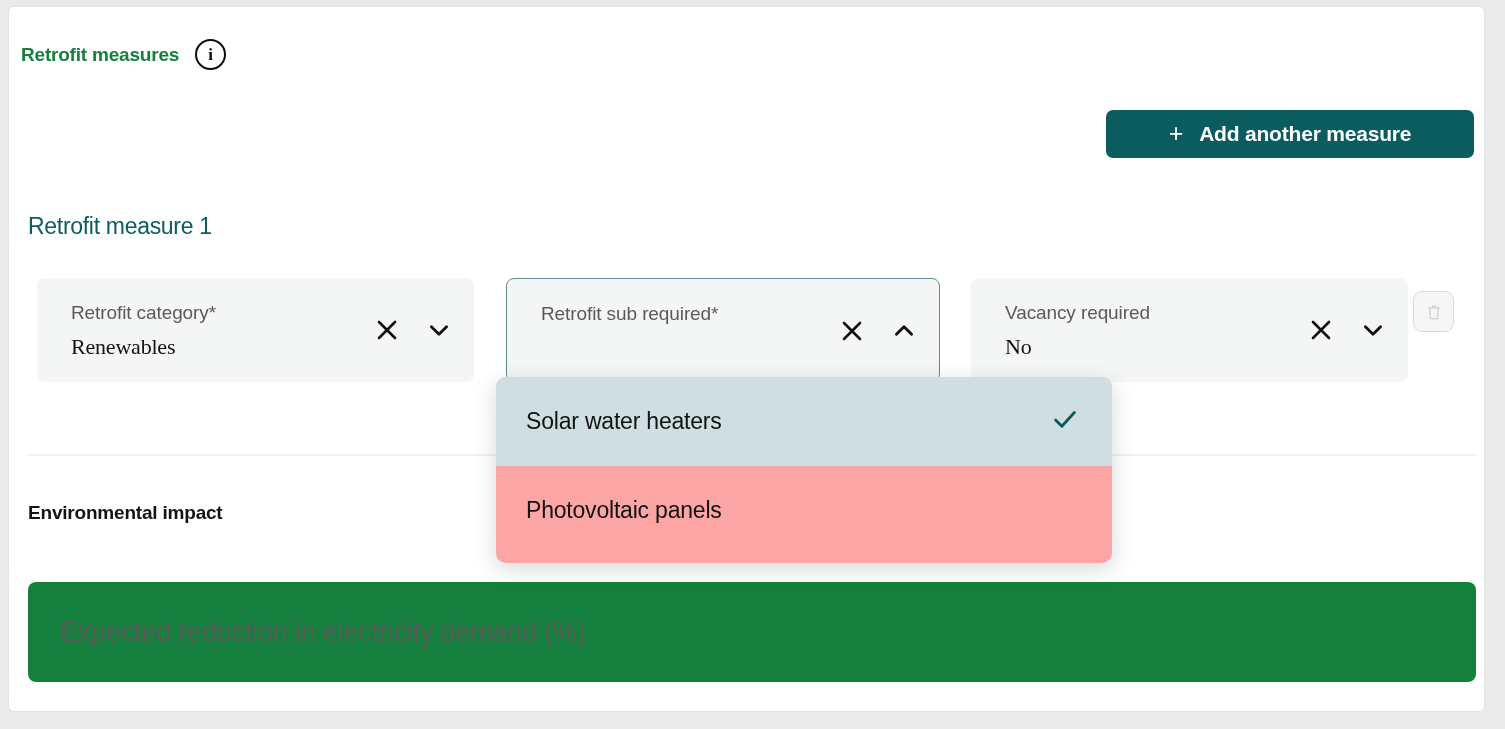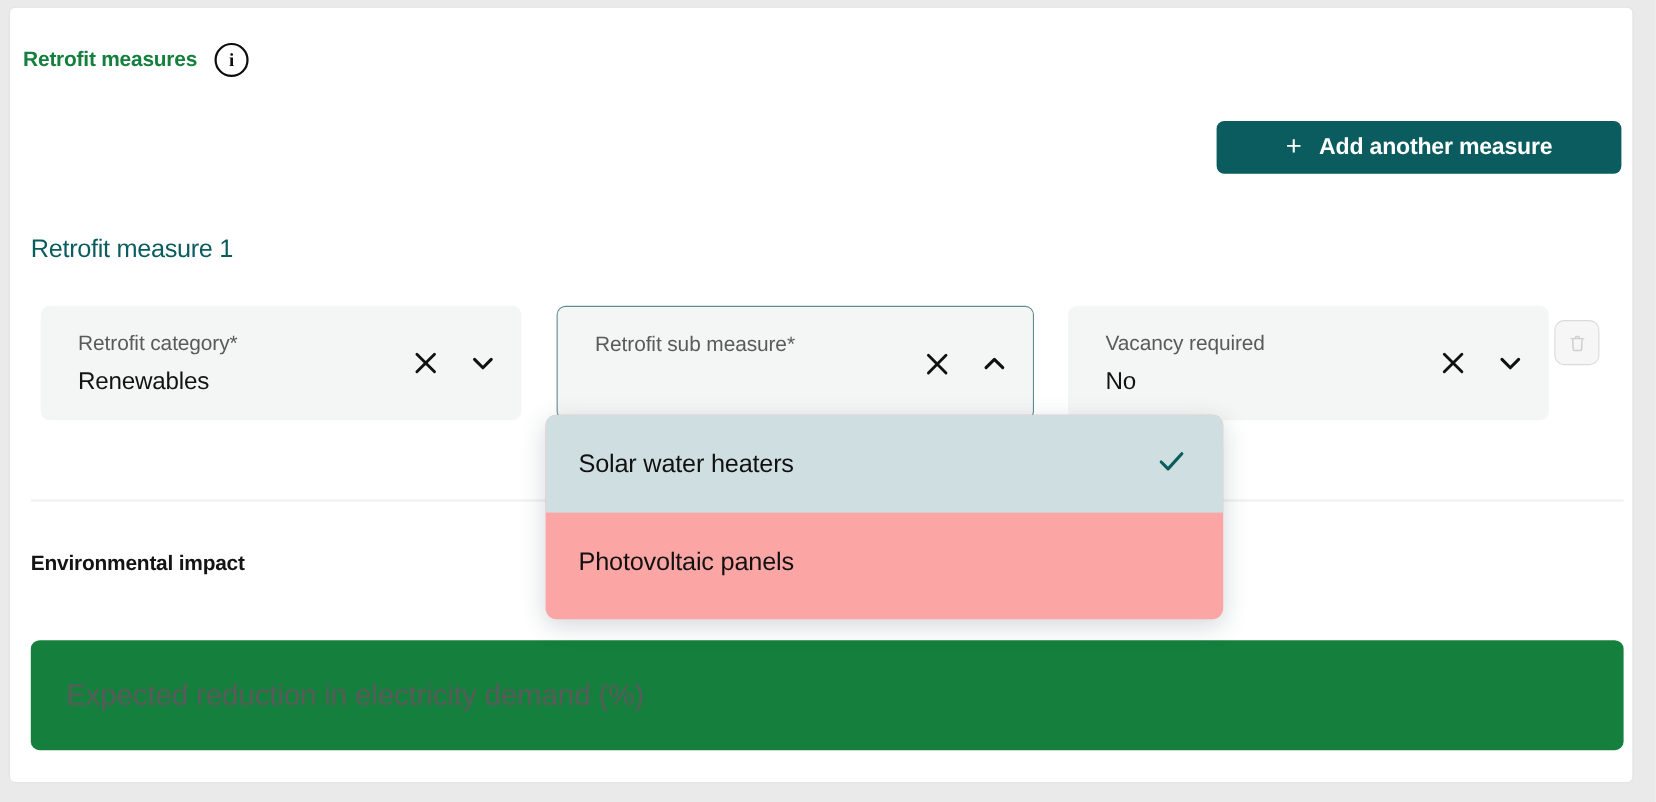--- a/index.html
+++ b/index.html
@@ -126,20 +126,21 @@
     color: #5a5a5a;
     letter-spacing: -0.1px;
   }
   .field .value {
     position: absolute;
     left: 34px;
     top: 56px;
     font-size: 22px;
     color: #131313;
     letter-spacing: -0.2px;
+    font-family: Liberation Serif, serif;
   }
   .field .ctrls {
     position: absolute;
     right: 18px;
     top: 0;
     height: 104px;
     display: flex;
     align-items: center;
     gap: 18px;
   }
@@ -264,21 +265,21 @@
           </span>
           <span class="icon-btn">
             <svg width="26" height="26" viewBox="0 0 24 24">
                 <path d="M5 9 L12 16 L19 9" stroke="#111" stroke-width="2.6" stroke-linecap="round" stroke-linejoin="round" fill="none"></path>
               </svg>
           </span>
         </span>
       </div>
 
       <div class="field f2">
-        <span class="label">Retrofit sub measure*</span>
+        <span class="label">Retrofit sub required*</span>
         <span class="value"></span>
         <span class="ctrls">
           <span class="icon-btn">
             <svg width="24" height="24" viewBox="0 0 24 24">
                 <path d="M4 4 L20 20 M20 4 L4 20" stroke="#111" stroke-width="2.6" stroke-linecap="round" fill="none"></path>
               </svg>
           </span>
           <span class="icon-btn">
             <svg width="26" height="26" viewBox="0 0 24 24">
                 <path d="M5 15 L12 8 L19 15" stroke="#111" stroke-width="2.6" stroke-linecap="round" stroke-linejoin="round" fill="none"></path>

